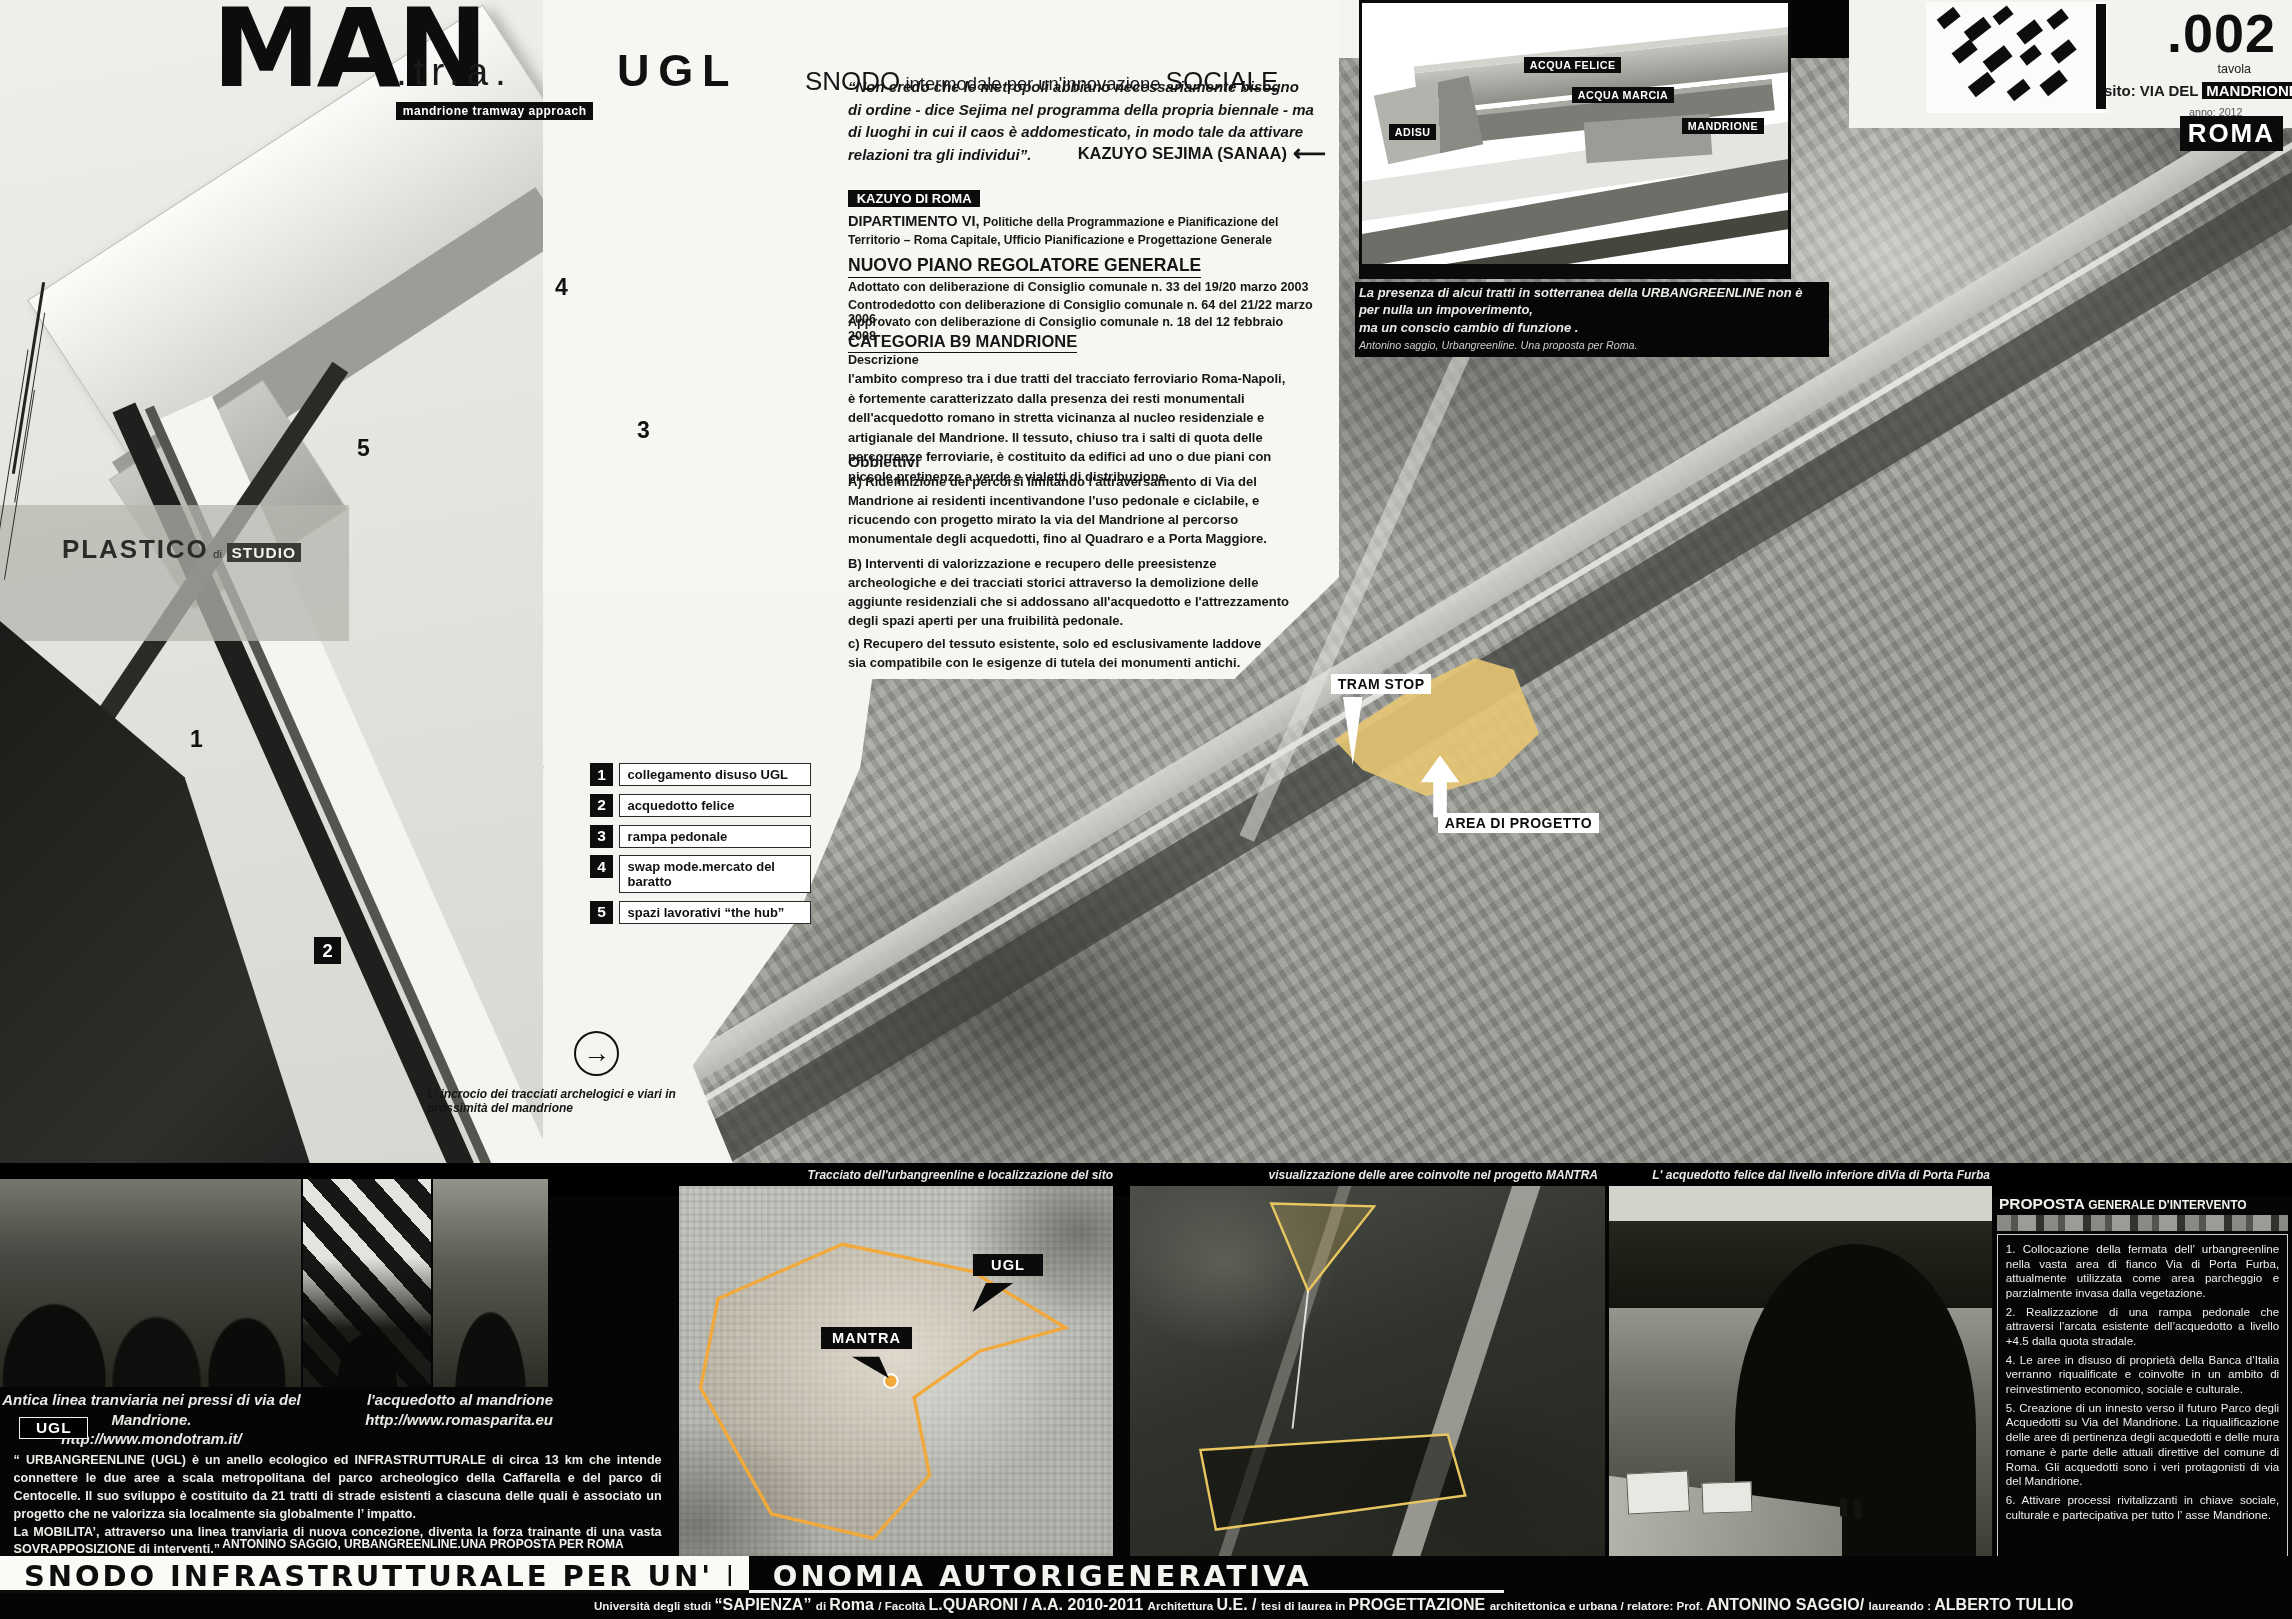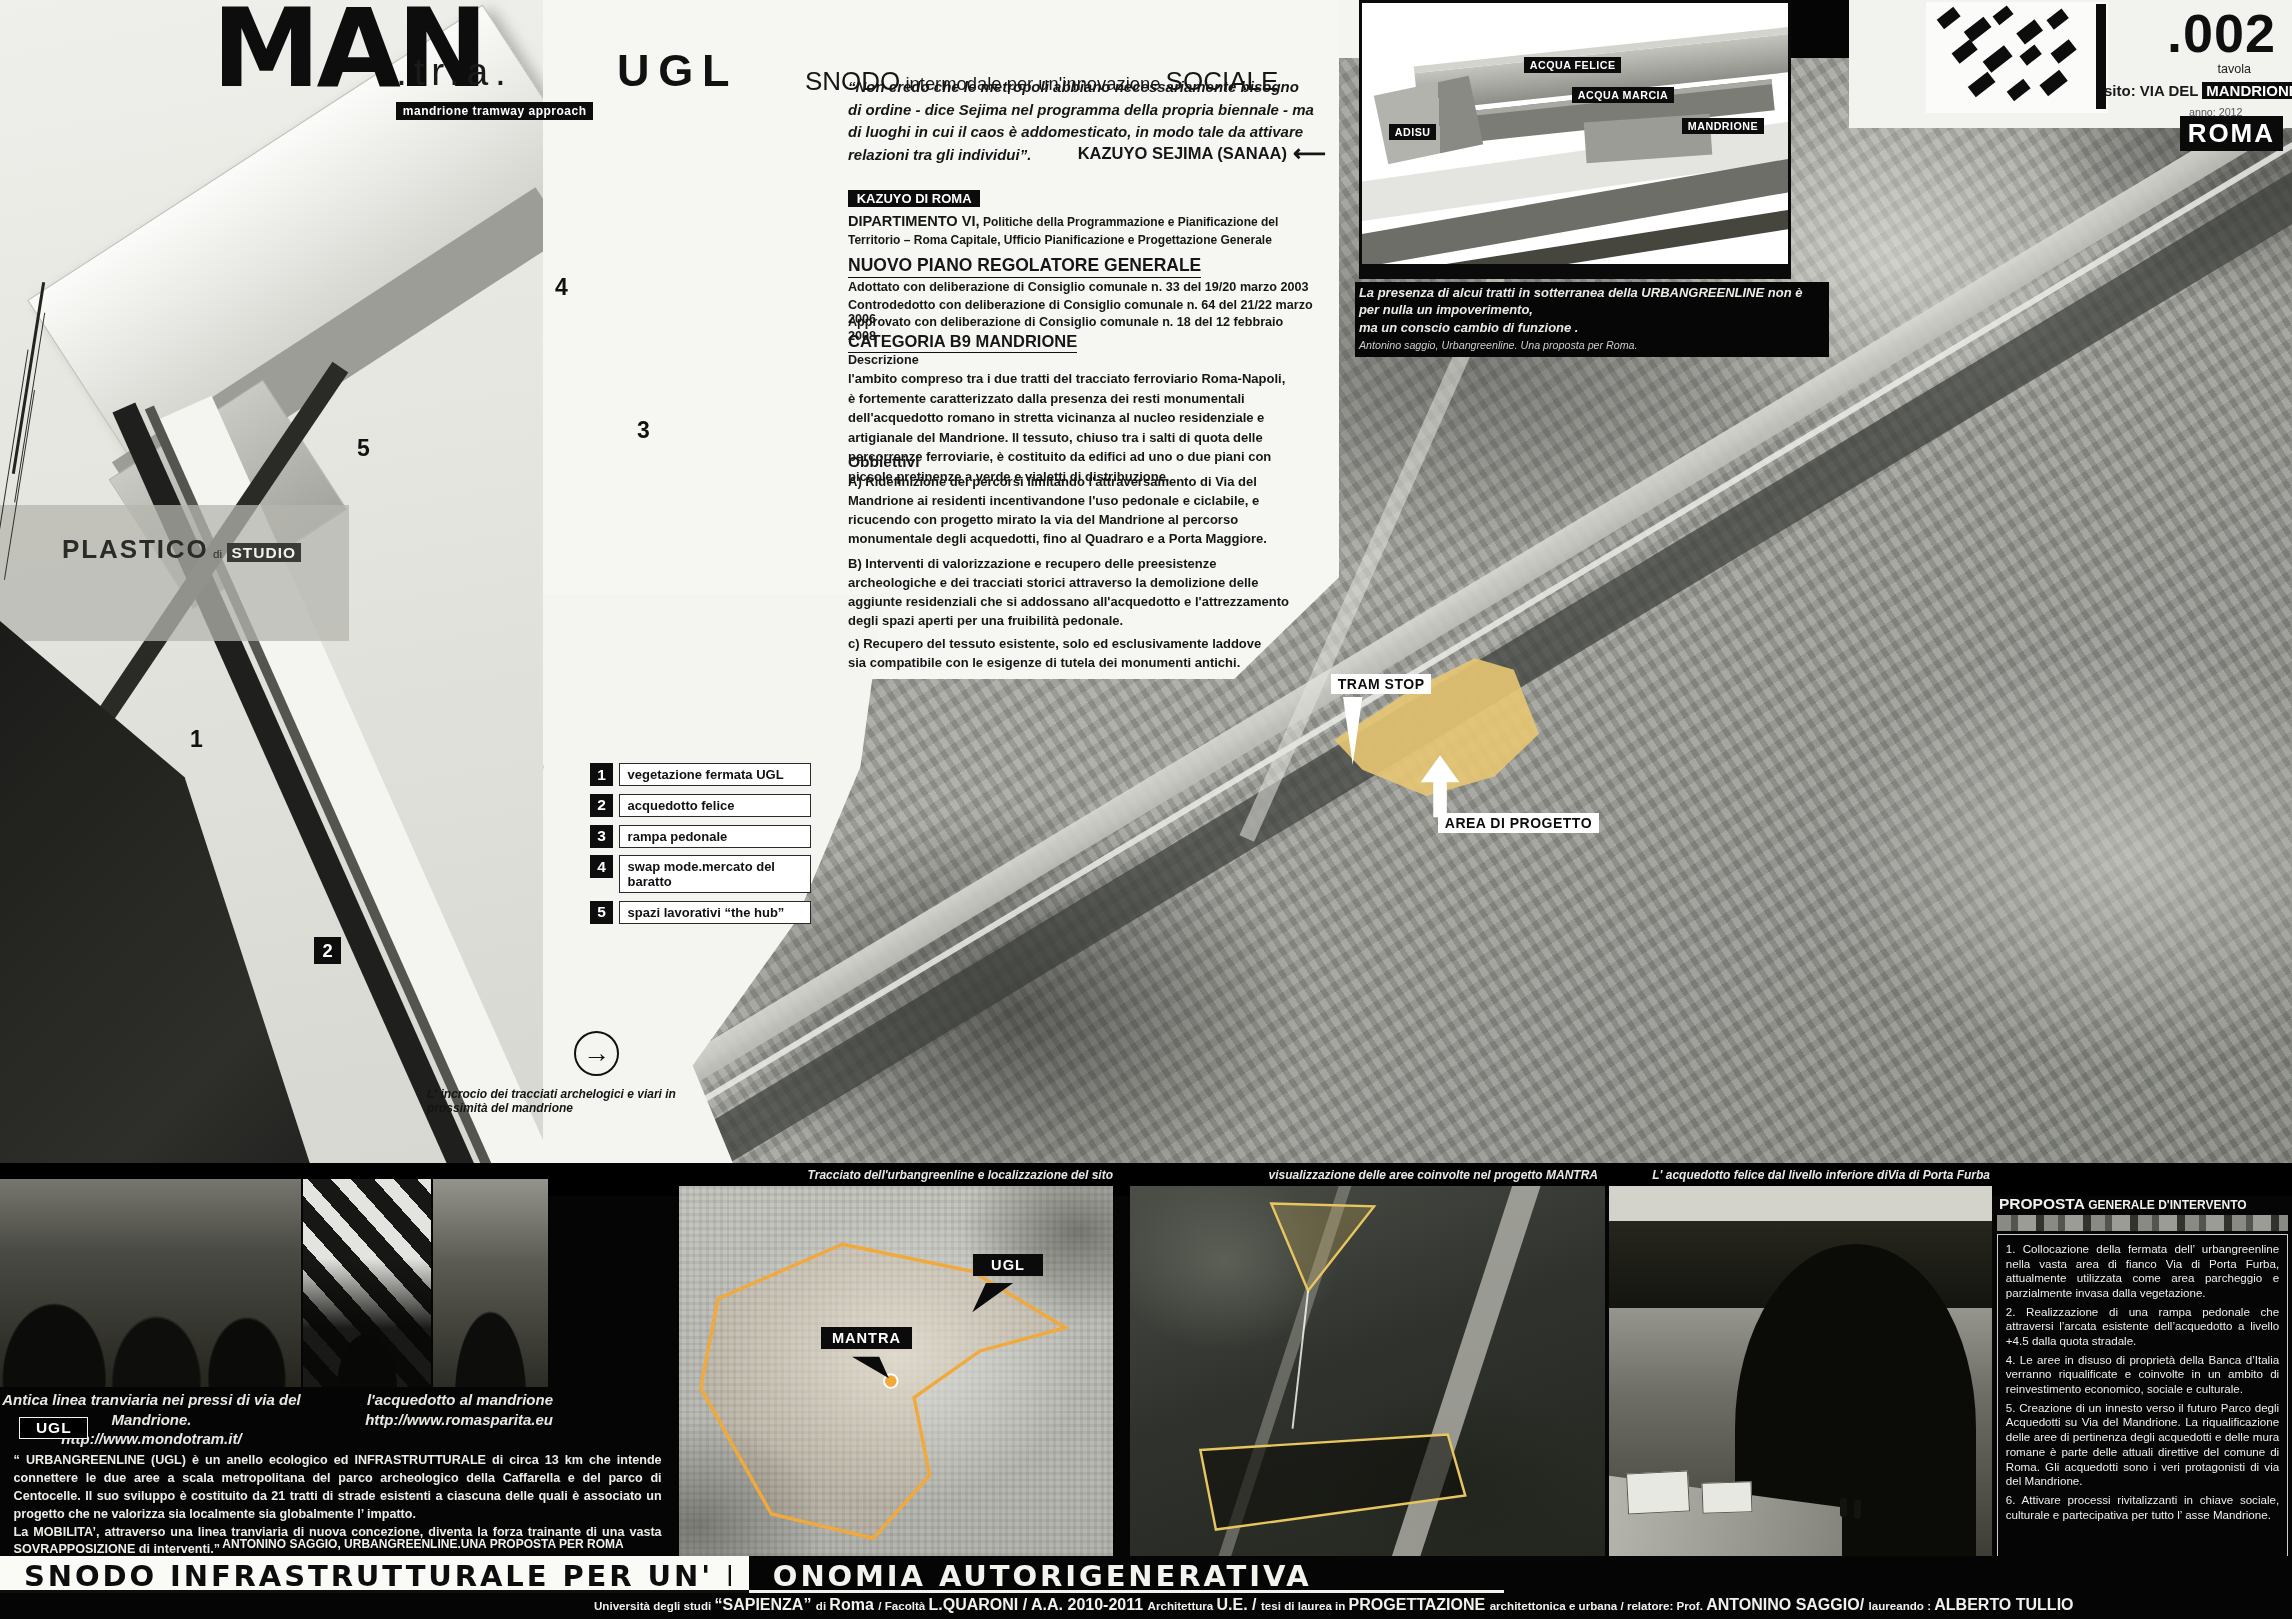--- a/index.html
+++ b/index.html
@@ -325,21 +325,21 @@
   <div class="tc" id="descr-label">Descrizione</div>
   <div class="tc" id="descr">l'ambito compreso tra i due tratti del tracciato ferroviario Roma-Napoli, è fortemente caratterizzato dalla presenza dei resti monumentali dell'acquedotto romano in stretta vicinanza al nucleo residenziale e artigianale del Mandrione. Il tessuto, chiuso tra i salti di quota delle percorrenze ferroviarie, è costituito da edifici ad uno o due piani con piccole pretinenze a verde e vialetti di distribuzione.</div>
   <div class="tc" id="obb-label">Obbiettivi</div>
   <div class="tc" id="obb-a">A) Ridefinizione dei percorsi limitando l'attraversamento di Via del Mandrione ai residenti incentivandone l'uso pedonale e ciclabile, e ricucendo con progetto mirato la via del Mandrione al percorso monumentale degli acquedotti, fino al Quadraro e a Porta Maggiore.</div>
   <div class="tc" id="obb-b">B) Interventi di valorizzazione e recupero delle preesistenze archeologiche e dei tracciati storici attraverso la demolizione delle aggiunte residenziali che si addossano all'acquedotto e l'attrezzamento degli spazi aperti per una fruibilità pedonale.</div>
   <div class="tc" id="obb-c">c) Recupero del tessuto esistente, solo ed esclusivamente laddove sia compatibile con le esigenze di tutela dei monumenti  antichi.</div>
 
   <div class="abs" id="legend">
     <div class="leg-row">
       <div class="leg-num">1</div>
-      <div class="leg-label">vegetazione fermata UGL</div>
+      <div class="leg-label">collegamento disuso UGL</div>
     </div>
     <div class="leg-row">
       <div class="leg-num">2</div>
       <div class="leg-label">acquedotto felice</div>
     </div>
     <div class="leg-row">
       <div class="leg-num">3</div>
       <div class="leg-label">rampa pedonale</div>
     </div>
     <div class="leg-row">

